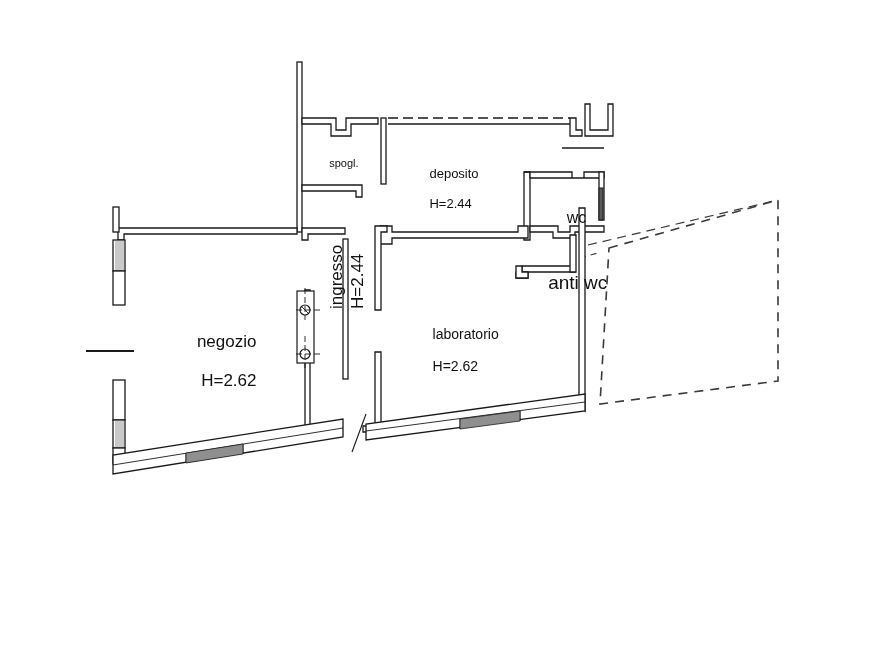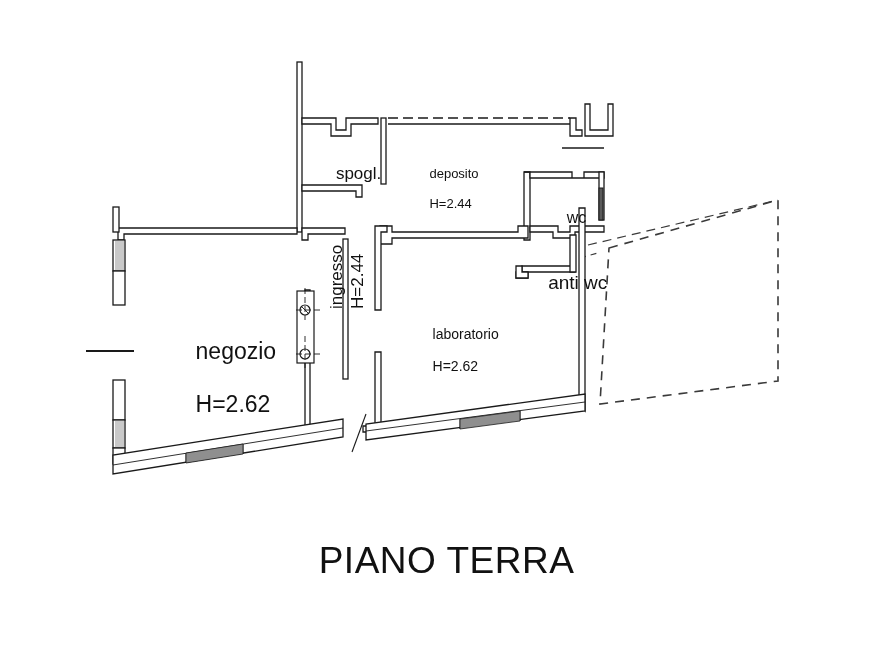--- a/index.html
+++ b/index.html
@@ -27,24 +27,24 @@
     height: 670px;
   }
   .room-label {
     position: absolute;
     color: #111111;
     font-family: "Liberation Sans", sans-serif;
     white-space: pre;
     line-height: 1.15;
     letter-spacing: 0px;
   }
-  .lbl-negozio   { left: 170px; top: 312px; font-size: 23px; }
+  .lbl-negozio   { left: 178px; top: 312px; font-size: 17px; text-align: right; }
   .lbl-deposito  { left: 415px; top: 152px; font-size: 13px; }
   .lbl-laborat   { left: 417px; top: 310px; font-size: 14px; }
-  .lbl-spogl     { left: 317px; top: 144px; font-size: 17px; }
+  .lbl-spogl     { left: 317px; top: 144px; font-size: 11px; }
   .lbl-wc        { left: 549px; top: 191px; font-size: 16px; }
   .lbl-antiwc    { left: 527px; top: 250px; font-size: 19px; }
   .lbl-ingresso {
     left: 327px;
     top: 309px;
     font-size: 17px;
     transform: rotate(-90deg);
     transform-origin: 0 0;
     white-space: nowrap;
   }
@@ -244,15 +244,14 @@
   </div>
 
   <div class="room-label lbl-wc">
     <span>wc</span>
   </div>
 
   <div class="room-label lbl-antiwc">
     <span>anti wc</span>
   </div>
 
-  <div class="plan-title">PIANO TERRA</div>
 
 </div>
 
 </body></html>

